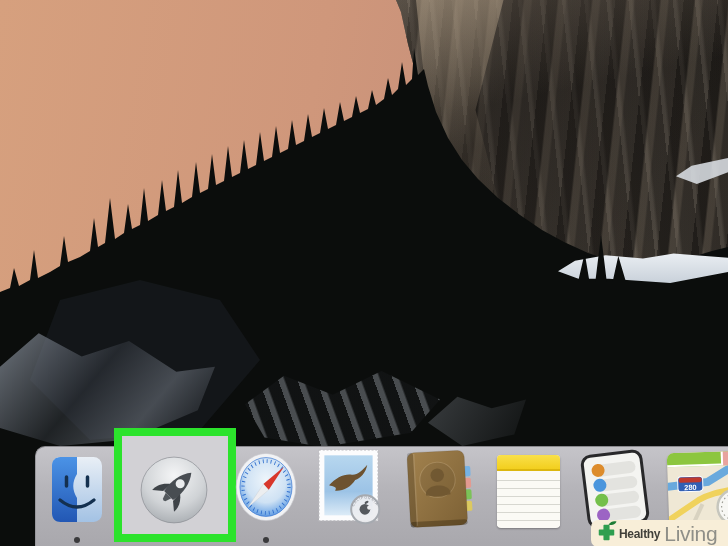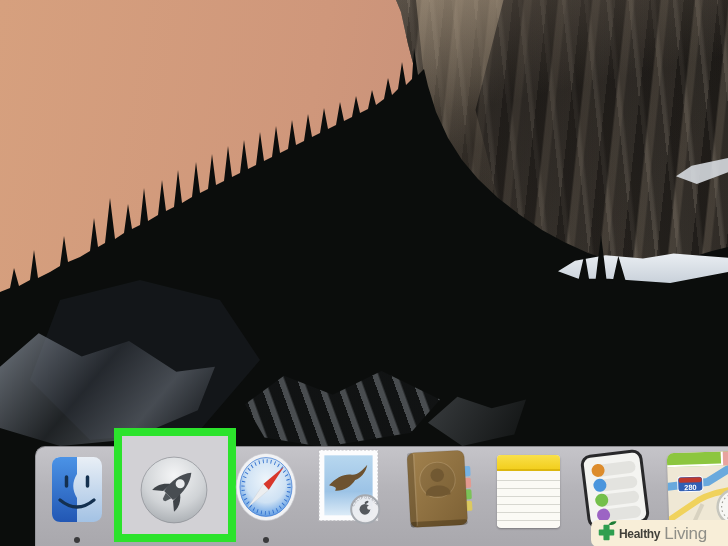--- a/index.html
+++ b/index.html
@@ -87,21 +87,21 @@
     border-bottom:2px solid #fff;}
   .maps-band-pink{position:absolute;right:0;top:0;width:18px;height:14px;background:#e8a39e;
     border-left:2px solid #fff;}
   .maps-roads{position:absolute;inset:0;}
 
   
   .watermark{position:absolute;left:591px;top:520px;width:150px;height:27px;background:#f8eed8;
     border-radius:7px;display:flex;align-items:center;padding-left:5px;z-index:6;}
   .wm-plus{width:22px;height:26px;margin-top:-6px;overflow:visible;}
   .wm-bold{font-size:12px;font-weight:bold;color:#403f39;margin-left:1px;letter-spacing:-.3px;}
-  .wm-light{font-size:17px;color:#8f8f88;margin-left:4px;letter-spacing:-.3px;}
+  .wm-light{font-size:21px;color:#8f8f88;margin-left:4px;letter-spacing:-.3px;}
 </style>
 </head>
 <body>
 
 <div class="screen">
 
   <div class="sky"></div>
   <div class="cliff"></div>
   <div class="cliff-light"></div>
   <svg class="forest-svg" width="728" height="546" viewBox="0 0 728 546">

